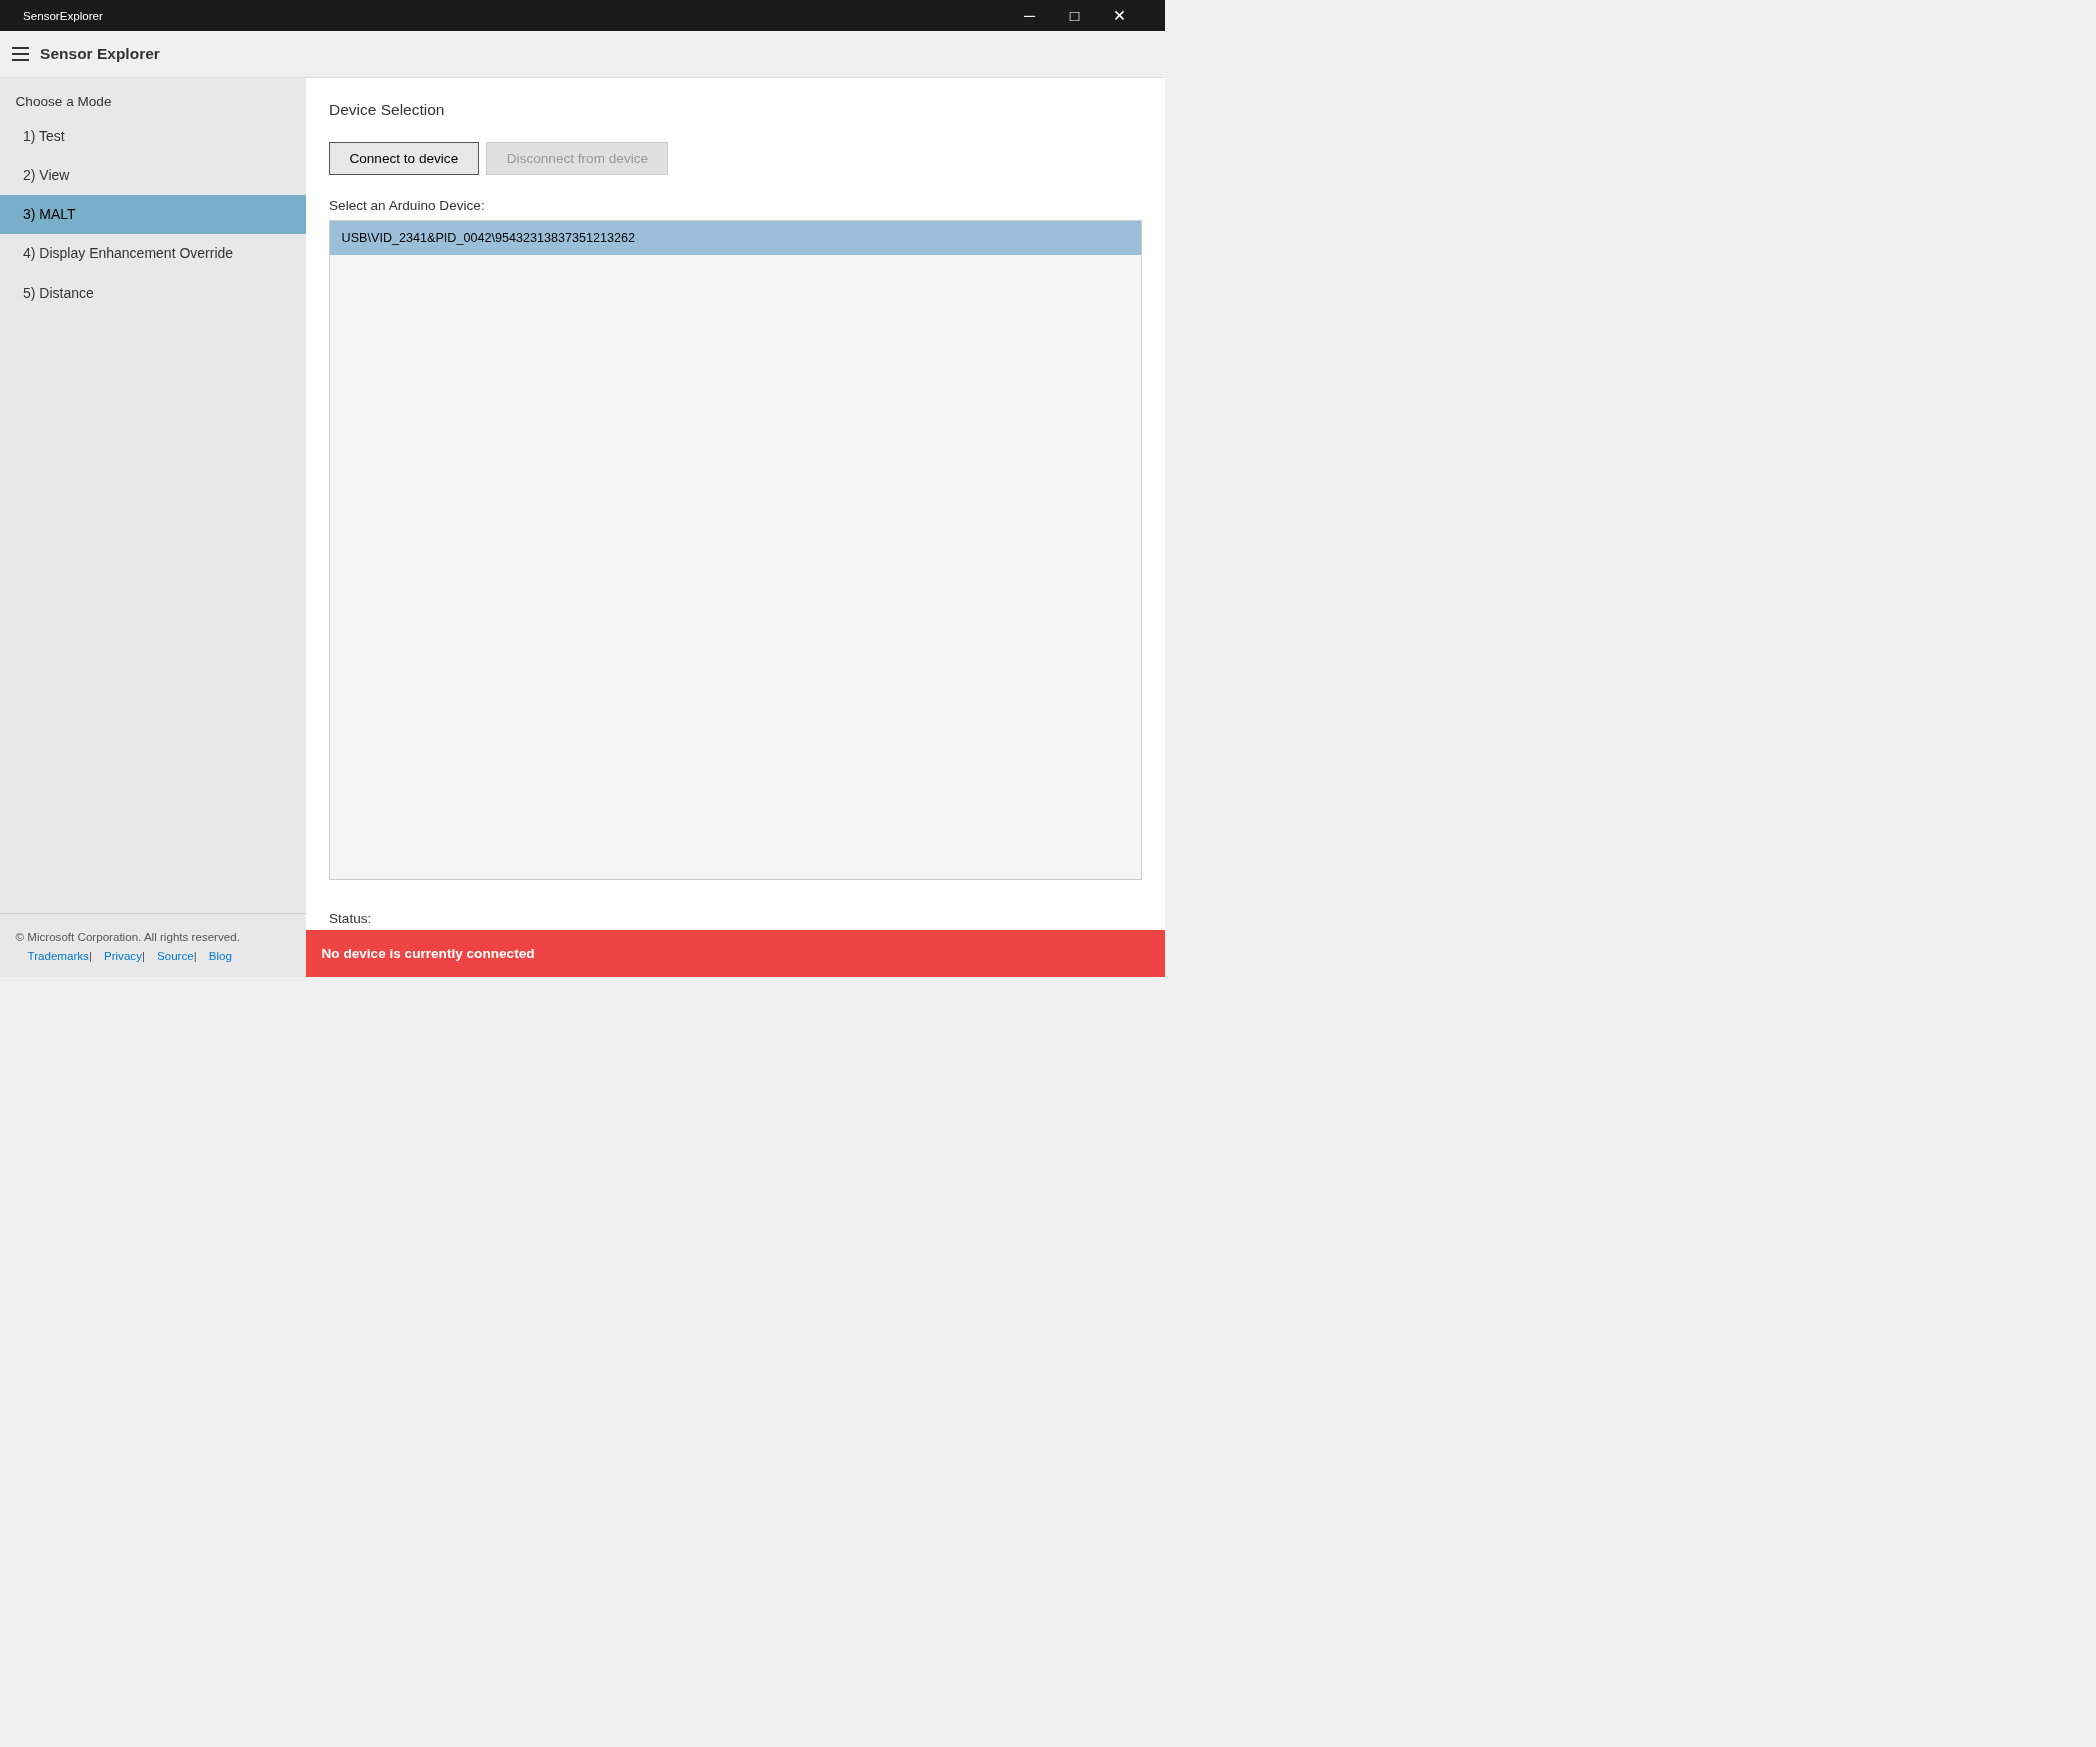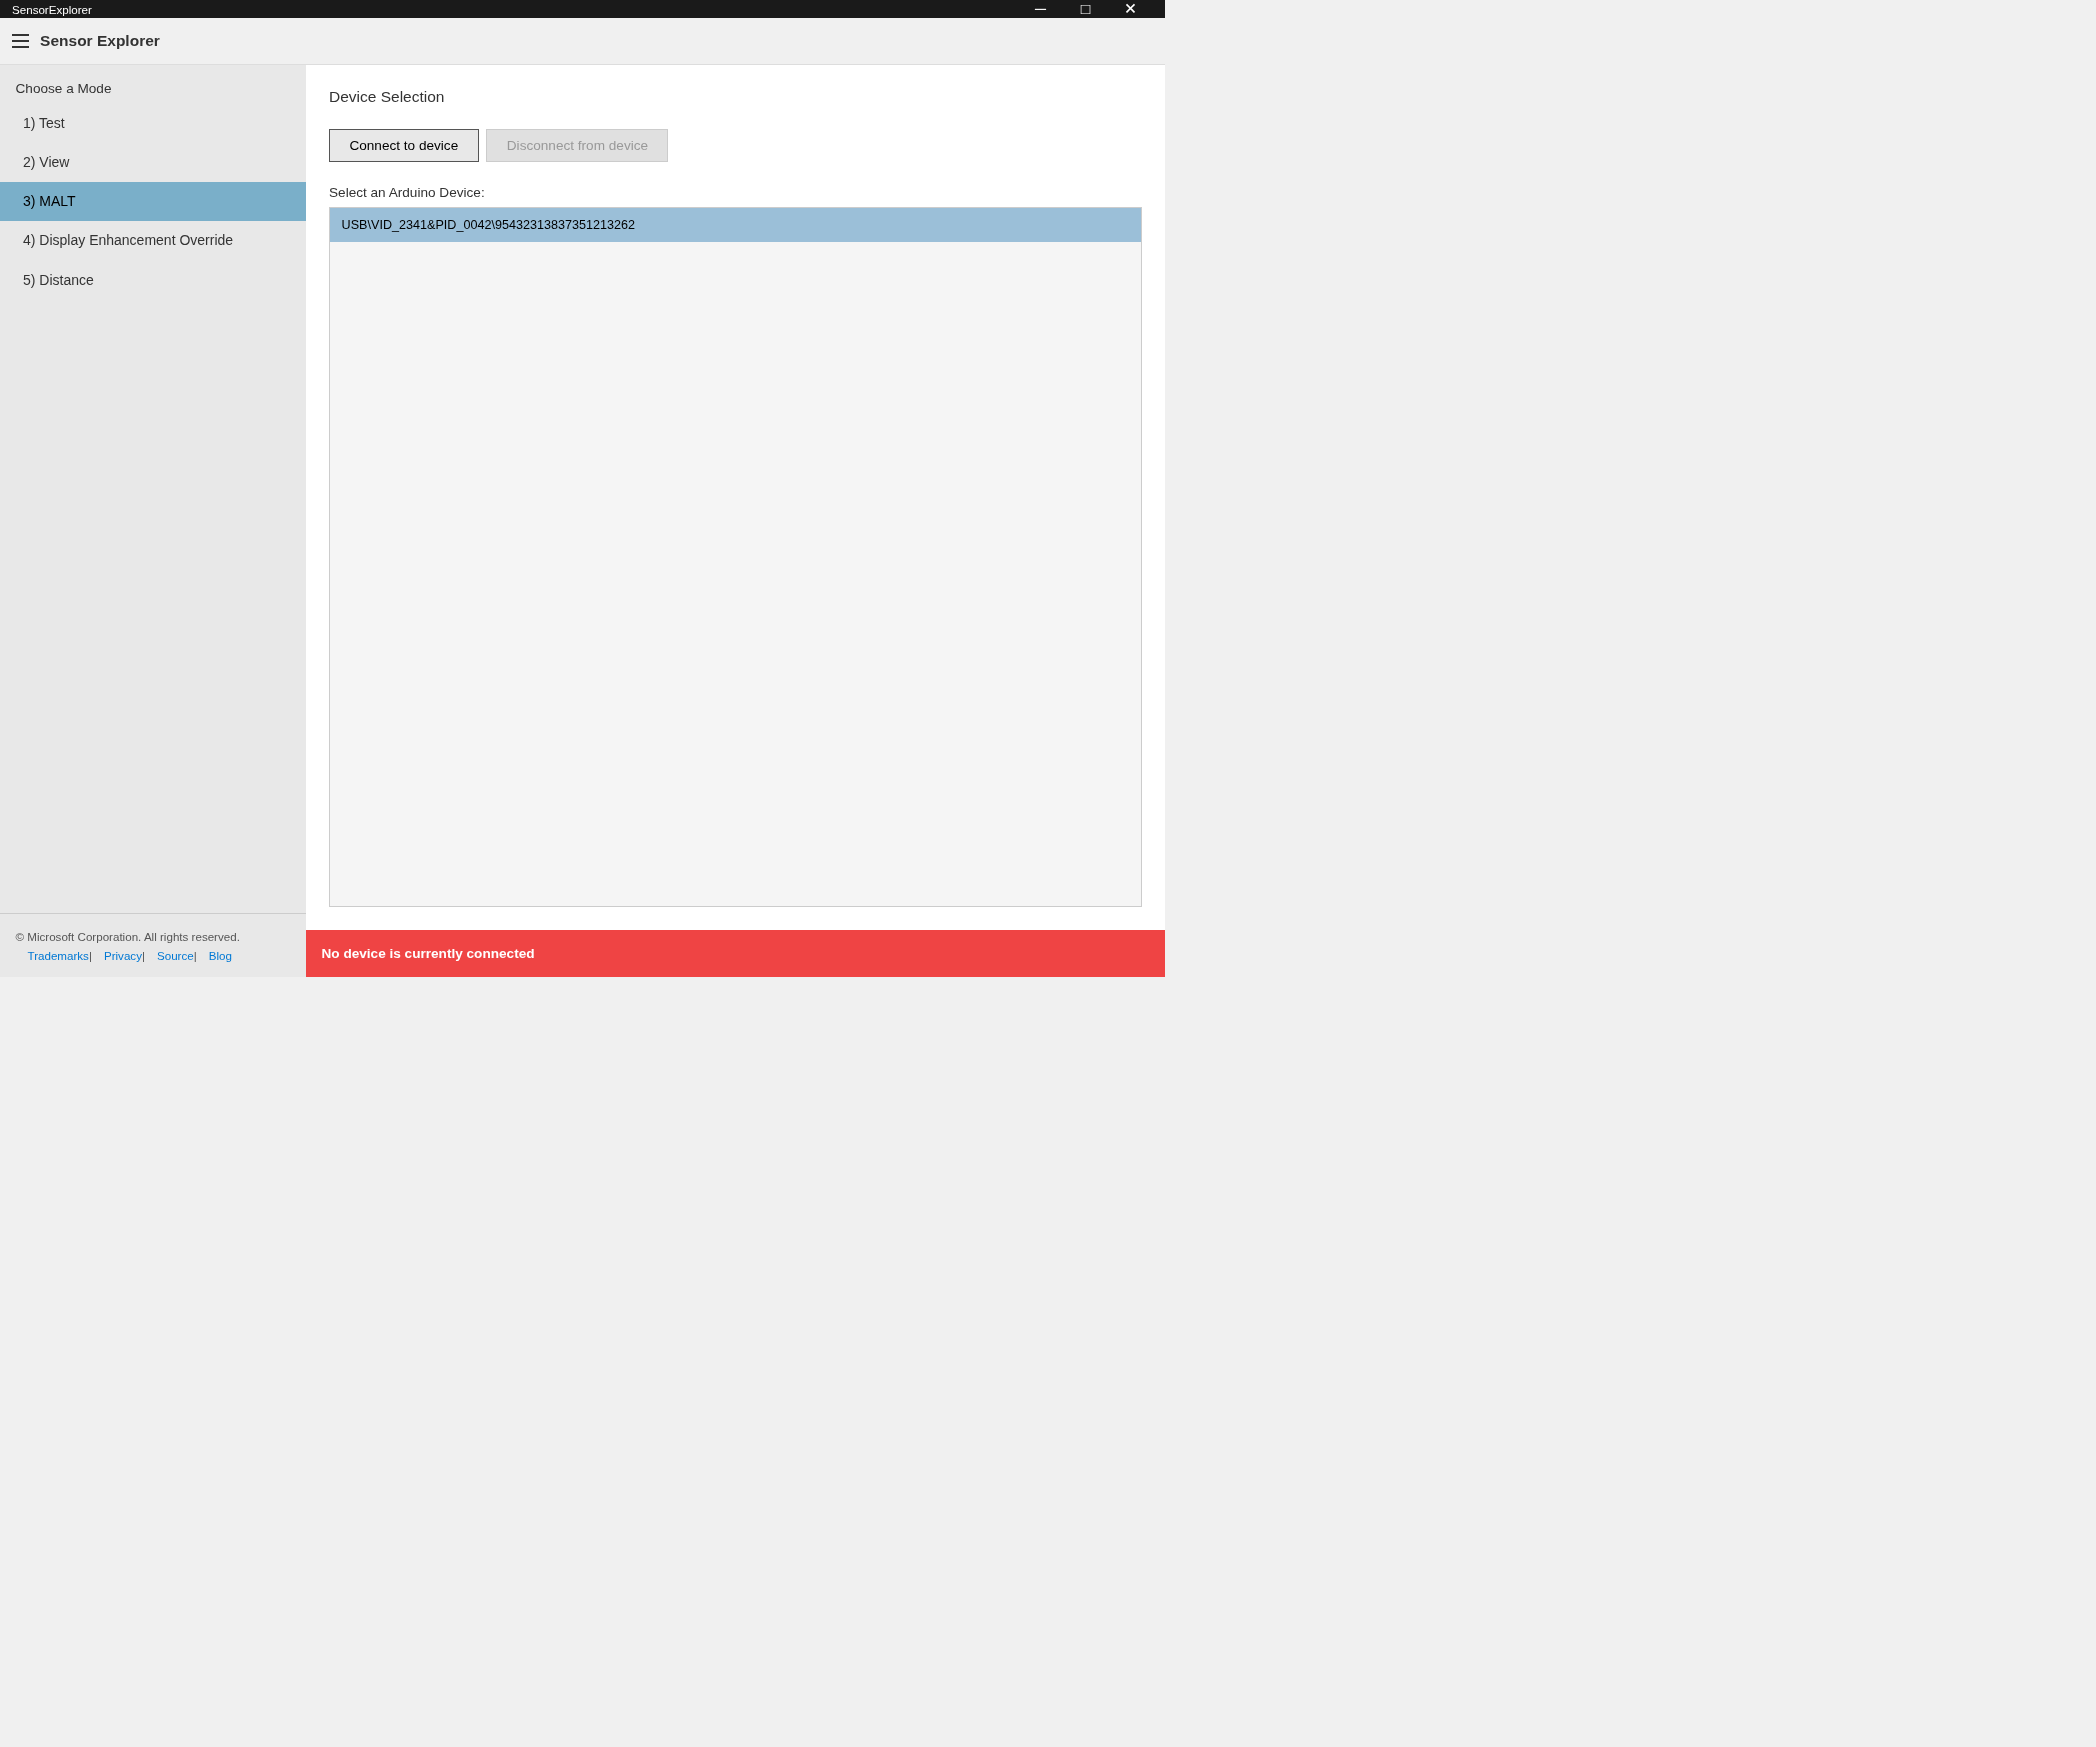--- a/index.html
+++ b/index.html
@@ -11,25 +11,25 @@
       height: 977px;
       overflow: hidden;
       display: flex;
       flex-direction: column;
     }
 
     
     .title-bar {
       background: #1a1a1a;
       color: #fff;
-      height: 18px;
+      height: 31px;
       display: flex;
       align-items: center;
       justify-content: space-between;
-      padding: 0 12px;
+      padding: 0 23px;
       flex-shrink: 0;
     }
     .title-bar-title {
       font-size: 11.6px;
     }
     .title-bar-controls {
       display: flex;
       gap: 0;
     }
     .title-bar-btn {
@@ -294,19 +294,22 @@
       </div>
 
       <div class="device-list-label">Select an Arduino Device:</div>
       <div class="device-list">
         <div class="device-list-item selected">
           <span>USB\VID_2341&amp;PID_0042\95432313837351213262</span>
         </div>
       </div>
     </div>
 
+    <div class="status-section">
+      <div class="status-label">Status:</div>
+    </div>
     <div class="status-bar">
       <span>No device is currently connected</span>
     </div>
   </div>
 
 </div>
 
 
 </body></html>

